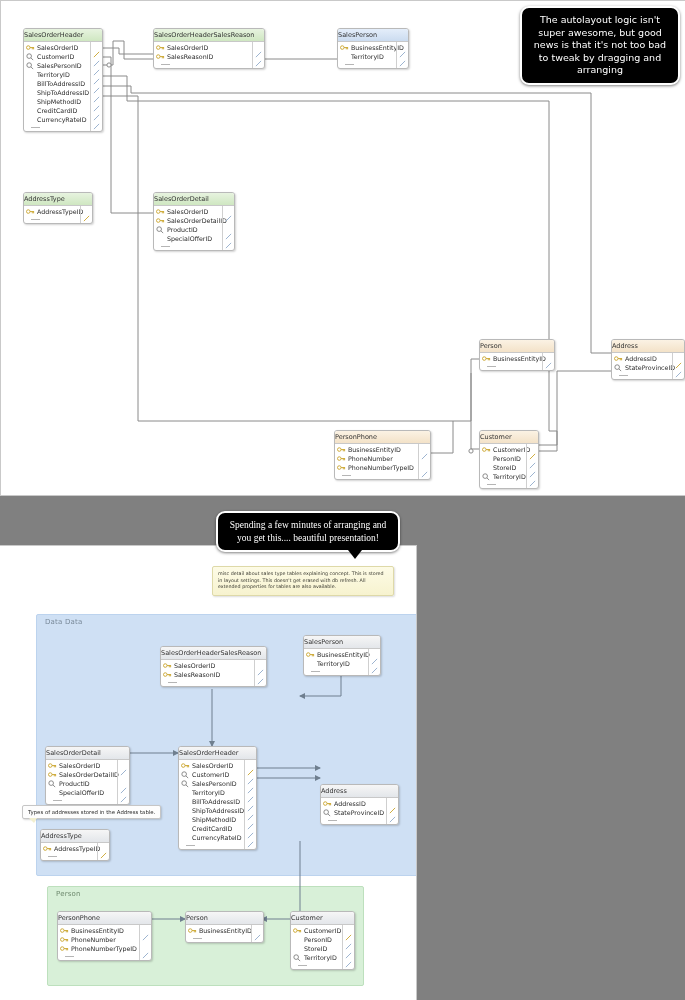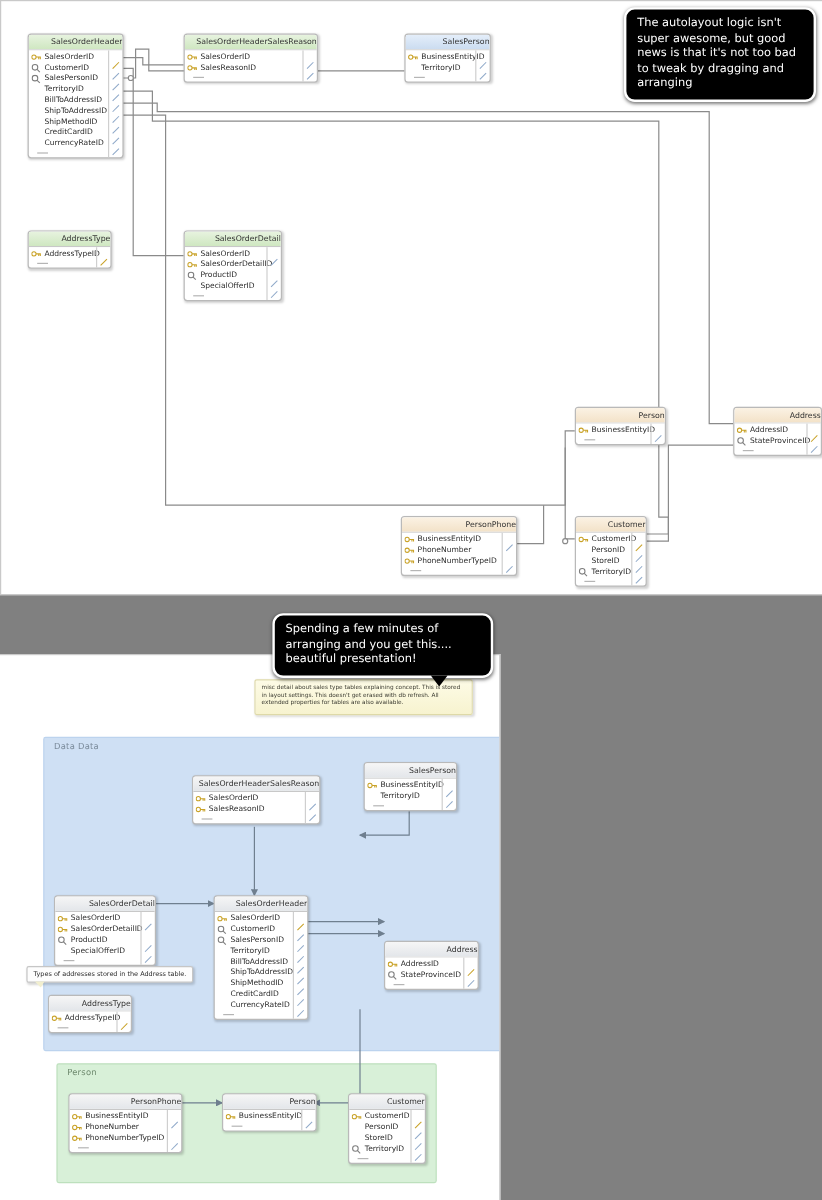--- a/index.html
+++ b/index.html
@@ -23,42 +23,42 @@
     letter-spacing:.2px;
   }
   .group-sales{background:#cfe0f4;border:1px solid #bcd3ee;}
   .group-person{background:#d8f0d8;border:1px solid #bde0bd;}
   .group-person .group-label{color:#6f8a6f;}
 
   
   .tbl{position:absolute;background:#ffffff;border:1px solid #b9b9b9;
        border-radius:3px;box-shadow:1px 1px 2px rgba(0,0,0,.18);}
   .tbl-hd{
-    height:12px;line-height:12px;text-align:right;
+    height:12px;line-height:12px;text-align:left;
     font-size:6.5px;color:#333;border-bottom:1px solid #c8c8c8;
     border-radius:2px 2px 0 0;overflow:hidden;white-space:nowrap;
   }
   .hd-green{background:linear-gradient(#e7f3df,#cfe7c1);}
   .hd-orange{background:linear-gradient(#fbf2e4,#f3e2c8);}
   .hd-gray{background:linear-gradient(#f6f6f6,#e3e6ea);}
   .tbl-bd{position:relative;padding:1px 0 0 0;}
   .row{position:relative;height:9px;line-height:9px;font-size:6.3px;color:#2a2a2a;
        padding-left:13px;white-space:nowrap;overflow:hidden;}
   .row .ic{position:absolute;left:2px;top:0.5px;width:9px;height:8px;}
   .endrow{height:7px;padding-left:7px;}
   .endrow .dash{display:block;width:9px;border-top:1px solid #b5b5b5;margin-top:3px;}
   
   .gutter{position:absolute;top:0;right:0;bottom:0;width:11px;border-left:1px solid #cfcfcf;}
   .gl{position:absolute;right:2px;width:7px;height:7px;}
 
   
   .callout{
     position:absolute;background:#000;color:#fff;border-radius:9px;
     border:2px solid #fff;box-shadow:0 1px 3px rgba(0,0,0,.5);
-    text-align:left;font-size:9.5px;line-height:12.5px;padding:6px 9px;
+    text-align:center;font-size:9.5px;line-height:12.5px;padding:6px 9px;
   }
   .callout .tail{
     position:absolute;width:0;height:0;border-left:7px solid transparent;
     border-right:7px solid transparent;border-top:9px solid #000;
     bottom:-9px;left:26px;
   }
   
   .note{
     position:absolute;background:linear-gradient(#fdfbe6,#f7f3cf);
     border:1px solid #ded9a8;border-radius:2px;
@@ -790,18 +790,18 @@
       <span>misc detail about sales type tables explaining concept. This is stored in layout settings. This doesn't get erased with db refresh. All extended properties for tables are also available.</span>
     </div>
 
     <div class="tooltip" style="left:22px;top:259px;">
       <span>Types of addresses stored in the Address table.</span>
       <span class="ttail"></span>
     </div>
 
   </div>
 
-  <div class="callout" style="left:227px;top:511px;width:162px;">
+  <div class="callout" style="left:216px;top:511px;width:162px;font-family:Liberation Serif, serif;">
     <span>Spending a few minutes of arranging and you get this.... beautiful presentation!</span>
     <span class="tail" style="left:130px;"></span>
   </div>
 
 </div>
 
 </body></html>

